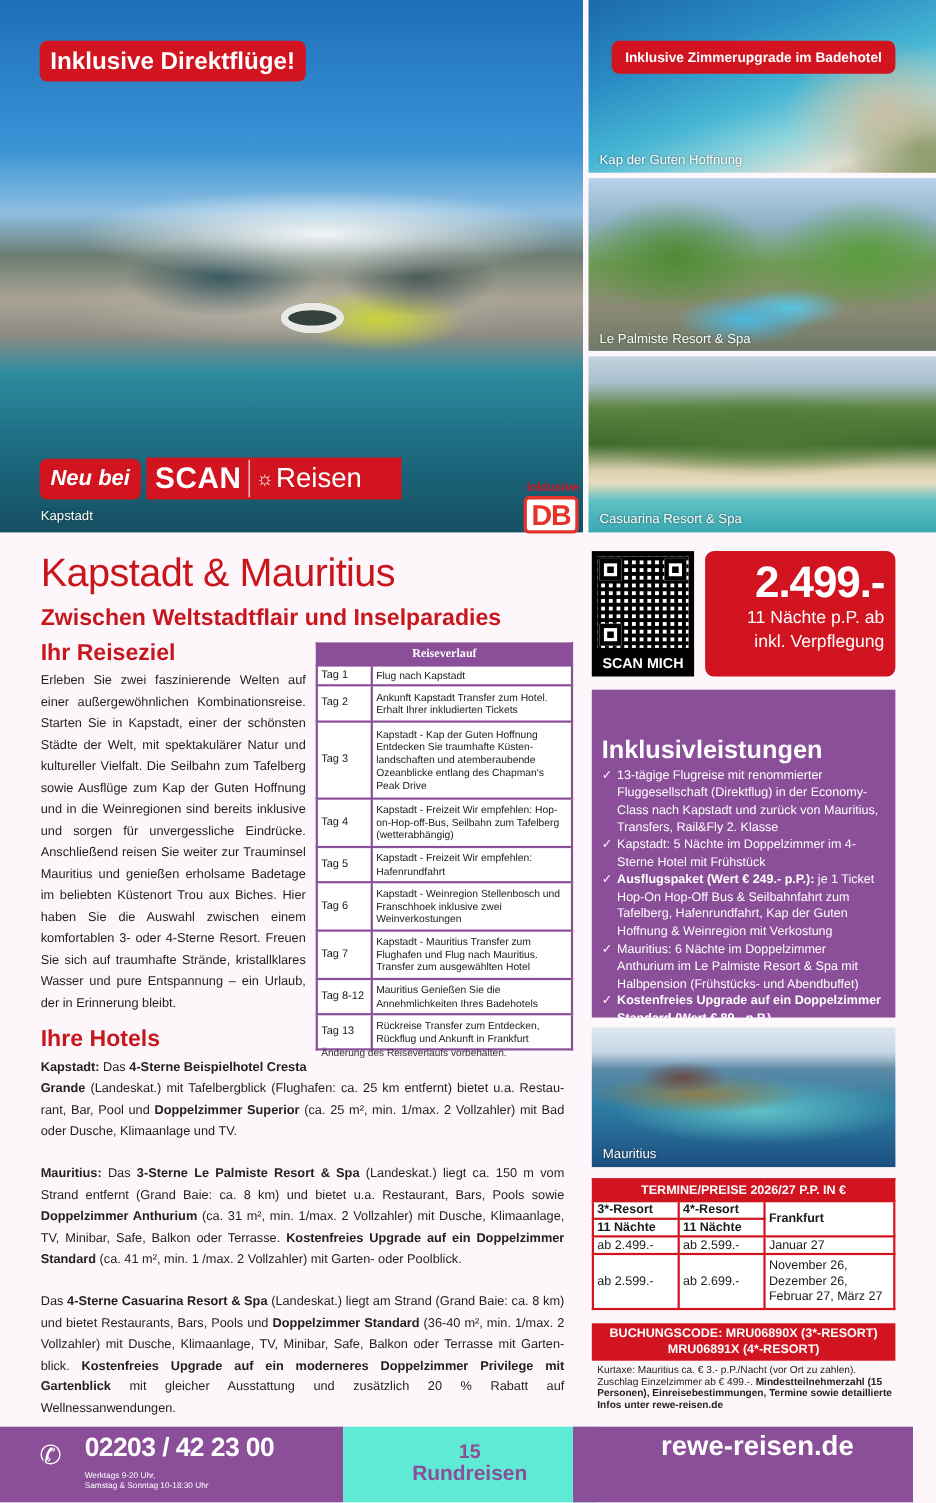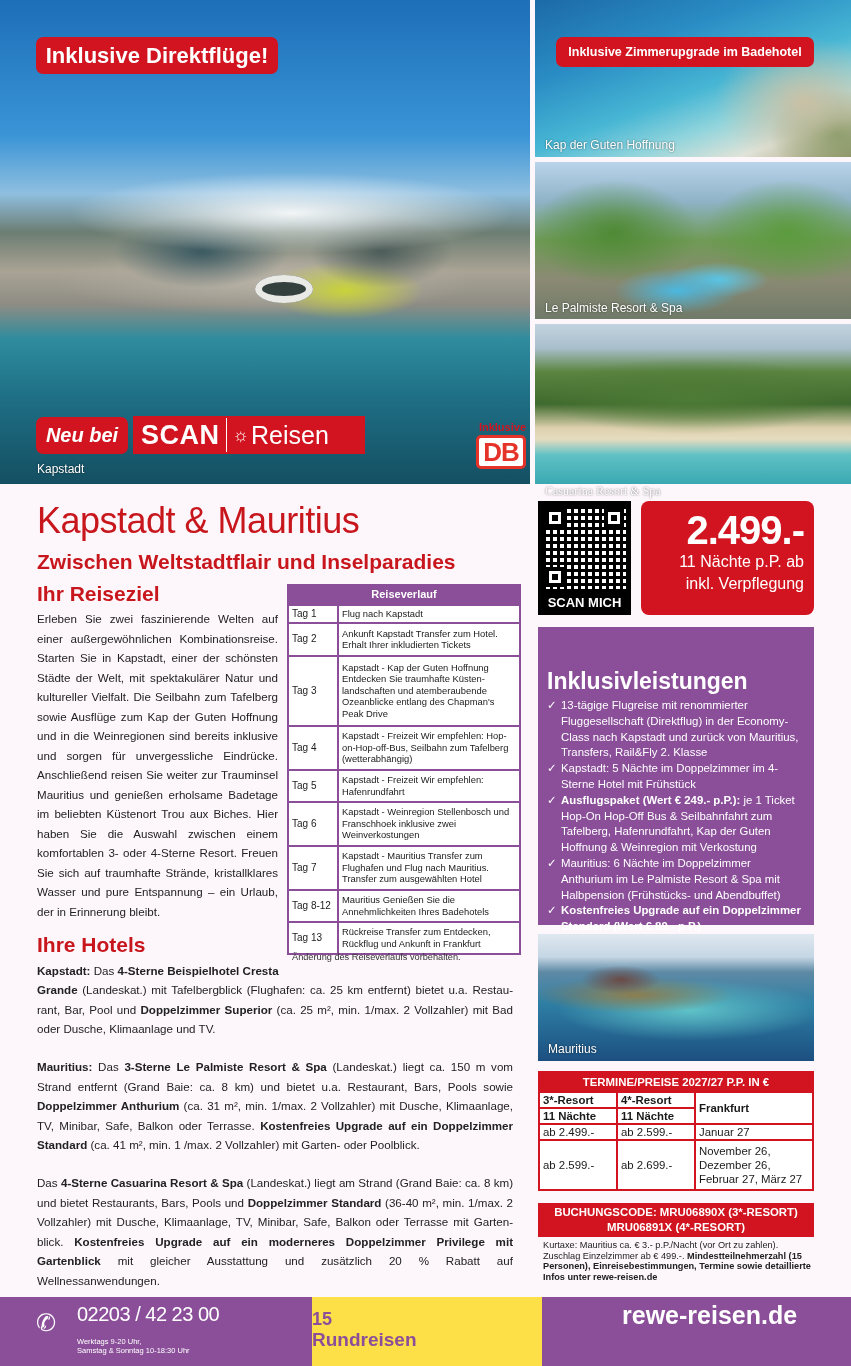--- a/index.html
+++ b/index.html
@@ -28,21 +28,21 @@
   .rewe-logo {
     position: absolute; left: 133px; top: 416px; width: 232px; height: 38px;
     background: #d1141f; color: #fff; display: flex; align-items: center;
   }
   .rewe-word { font-size: 27px; font-weight: bold; padding-left: 8px; letter-spacing: 0.5px; }
   .rewe-sep { width: 1px; height: 34px; background: #fff; margin: 0 6px 0 6px; }
   .rewe-sun { font-size: 18px; margin-right: 2px; }
   .rewe-reisen { font-size: 25px; }
   .caption { position: absolute; color: #fff; font-size: 12px; text-shadow: 0 0 2px rgba(0,0,0,0.6); }
   .cap-kapstadt { left: 37px; top: 462px; }
-  .db-box { position: absolute; left: 468px; top: 421px; width: 58px; }
+  .db-box { position: absolute; left: 468px; top: 437px; width: 58px; }
   .db-inkl { color: #d1141f; font-size: 11px; font-weight: bold; text-align: right; background: rgba(255,255,255,0.0); }
   .db-logo { margin-top: 2px; margin-left: 8px; width: 50px; height: 34px; background: #fff; border: 3px solid #e5332a; border-radius: 5px; display: flex; align-items: center; justify-content: center; color: #e5332a; font-weight: bold; font-size: 26px; letter-spacing: -1px; }
 
   .side-img { position: absolute; left: 535px; width: 316px; overflow: hidden; }
   .img-kap { top: 0; height: 157px;
     background:
       radial-gradient(ellipse 40% 60% at 85% 65%, #c9c0a4, rgba(201,192,164,0) 70%),
       radial-gradient(ellipse 30% 40% at 95% 85%, #6e8a4e, rgba(110,138,78,0) 70%),
       linear-gradient(160deg, #1c6aa8 0%, #2a8cc4 30%, #47b6d4 55%, #8fd4dc 70%, #e0e3d8 85%, #a6a079 100%); }
   .img-palm { top: 162px; height: 157px;
@@ -52,31 +52,31 @@
       radial-gradient(ellipse 35% 45% at 25% 45%, #4f8a35, rgba(79,138,53,0) 75%),
       radial-gradient(ellipse 35% 45% at 80% 45%, #5c9b3e, rgba(92,155,62,0) 75%),
       linear-gradient(180deg, #b9d3ea 0%, #8fb3c7 25%, #6f9a55 50%, #8b8a74 75%, #6f7a68 100%); }
   .img-casu { top: 324px; height: 160px;
     background:
       radial-gradient(ellipse 60% 30% at 50% 45%, #4e7b36, rgba(78,123,54,0) 80%),
       linear-gradient(180deg, #c2d3df 0%, #a9bfcc 15%, #5b8440 30%, #3f6a2e 50%, #ddd0ae 65%, #e6dcc0 72%, #5fc1c4 82%, #3aa8b2 100%); }
   .badge-zimmer { left: 556px; top: 37px; width: 258px; height: 30px; font-size: 12.5px; border-radius: 7px; }
   .cap-kap { left: 545px; top: 138px; }
   .cap-palm { left: 545px; top: 301px; }
-  .cap-casu { left: 545px; top: 484px; font-family: Liberation Serif, serif; }
+  .cap-casu { left: 545px; top: 464px; }
 
   
   .title { position: absolute; left: 37px; top: 500px; font-size: 36px; color: #c8161d; font-weight: normal; letter-spacing: -0.5px; }
   .subtitle { position: absolute; left: 37px; top: 550px; font-size: 21px; color: #c8161d; font-weight: bold; }
   .h-reiseziel { position: absolute; left: 37px; top: 582px; font-size: 21px; color: #c8161d; font-weight: bold; }
   .intro { position: absolute; left: 37px; top: 609px; width: 241px; font-size: 11.6px; line-height: 19.5px; text-align: justify; color: #222; }
 
   
   .itin { position: absolute; left: 287px; top: 584px; width: 234px; border: 2px solid #8b4f9a; border-collapse: collapse; font-size: 9.4px; line-height: 11.5px; background: #fff; }
-  .itin-head { background: #8b4f9a; color: #fff; font-weight: bold; font-size: 11px; text-align: center; height: 20px; }
+  .itin-head { background: #8b4f9a; color: #fff; font-weight: bold; font-size: 11px; text-align: center; height: 20px; font-family: Liberation Serif, serif; }
   .itin td { border: 2px solid #8b4f9a; padding: 2px 3px; vertical-align: middle; }
   .itin td.day { width: 50px; font-size: 10px; }
   .itin b { font-weight: normal; }
   .itin-note { position: absolute; left: 292px; top: 952px; font-size: 9.2px; color: #333; }
 
   
   .h-hotels { position: absolute; left: 37px; top: 933px; font-size: 21px; color: #c8161d; font-weight: bold; text-align: right; }
   .hotel-p { position: absolute; left: 37px; width: 476px; font-size: 11.6px; line-height: 19.5px; text-align: justify; color: #222; }
   .hp1a { top: 961px; width: 250px; }
   .hp1 { top: 980px; }
@@ -117,26 +117,26 @@
   .prices .ph { background: #d1141f; color: #fff; font-weight: bold; text-align: center; font-size: 11.4px; height: 20px; }
   .prices .bold { font-weight: bold; }
   .code-box { position: absolute; left: 538px; top: 1203px; width: 276px; height: 34px; background: #d1141f; color: #fff; font-weight: bold; font-size: 11.4px; text-align: center; line-height: 14.5px; padding-top: 2px; }
   .fine { position: absolute; left: 543px; top: 1240px; width: 270px; font-size: 9.2px; line-height: 10.5px; color: #222; }
   .fine b { font-weight: bold; }
 
   
   .footer { position: absolute; left: 0; top: 1297px; width: 851px; height: 69px; }
   .ft-left { position: absolute; left: 0; top: 0; width: 312px; height: 69px; background: #8b4f9a; color: #fff; }
   .ft-phone-icon { position: absolute; left: 36px; top: 12px; font-size: 24px; }
-  .ft-phone { position: absolute; left: 77px; top: 6px; font-size: 20px; font-weight: normal; letter-spacing: -0.5px; text-align: right; }
+  .ft-phone { position: absolute; left: 77px; top: 6px; font-size: 24px; font-weight: bold; letter-spacing: -0.5px; text-align: right; }
   .ft-hours { position: absolute; left: 77px; top: 41px; font-size: 7.5px; line-height: 8.5px; }
-  .ft-mid { position: absolute; left: 312px; top: 0; width: 230px; height: 69px; background: #fde047; color: #8b4f9a; font-weight: bold; }
+  .ft-mid { position: absolute; left: 312px; top: 0; width: 230px; height: 69px; background: #5eead4; color: #8b4f9a; text-align: center; font-weight: bold; }
   .ft-page { font-size: 18px; margin-top: 12px; line-height: 20px; }
   .ft-cat { font-size: 19px; line-height: 22px; }
-  .ft-right { position: absolute; left: 542px; top: 0; width: 309px; height: 69px; background: #8b4f9a; color: #fff; }
+  .ft-right { position: absolute; left: 521px; top: 0; width: 309px; height: 69px; background: #8b4f9a; color: #fff; }
   .ft-url { position: absolute; left: 80px; top: 4px; font-size: 25px; font-weight: bold; }
 </style>
 </head>
 <body>
 
 <div class="hero-main">
   <div class="stadium"></div>
 </div>
 <div class="badge-red badge-direkt">Inklusive Direktflüge!</div>
 <div class="badge-red badge-neu">Neu bei</div>
@@ -257,21 +257,21 @@
       <span><b></b><span>Deutschsprachige Reiseleitung</span></span>
     </div>
 </div>
 
 <div class="img-mauritius"></div>
 <div class="caption cap-maur">Mauritius</div>
 
 <table class="prices">
   <tbody>
       <tr>
-        <td colspan="3" class="ph">TERMINE/PREISE 2027/27 P.P. IN €</td>
+        <td colspan="3" class="ph">TERMINE/PREISE 2026/27 P.P. IN €</td>
       </tr>
   <tr>
         <td class="bold">3*-Resort</td>
         <td class="bold">4*-Resort</td>
         <td rowspan="2" class="bold">Frankfurt</td>
       </tr>
   <tr>
         <td class="bold">11 Nächte</td>
         <td class="bold">11 Nächte</td>
       </tr>

